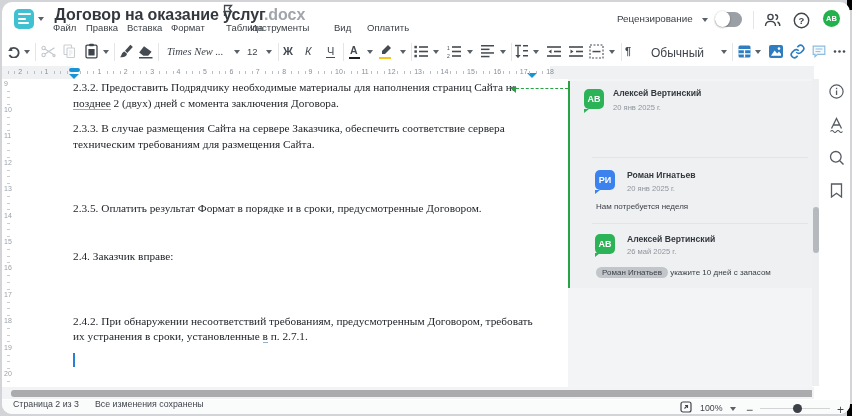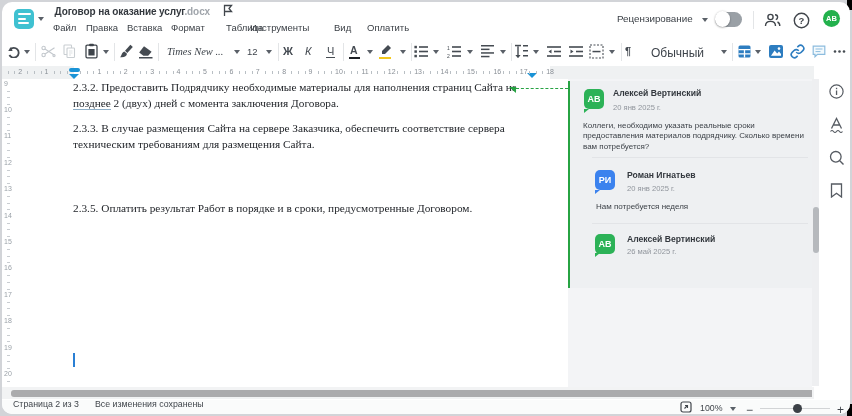--- a/index.html
+++ b/index.html
@@ -4,21 +4,21 @@
 *{margin:0;padding:0;box-sizing:border-box}
 html,body{width:852px;height:416px;overflow:hidden}
 body{background:#d2d4d8;font-family:"Liberation Sans",sans-serif;position:relative}
 .abs{position:absolute}
 #win{position:absolute;left:2px;top:2px;width:848px;height:412px;background:#fff;border-radius:10px;overflow:hidden}
 .corner{position:absolute;width:5px;height:10px;background:#000}
 
 #logo{left:12px;top:7px;width:20px;height:20px;border-radius:5px;background:#3fc1d1}
 #logo i{position:absolute;left:4px;background:#fff;height:2px;border-radius:1px}
 .menu{top:19.5px;font-size:9.5px;color:#3c4147}
-#title{left:52.5px;top:3.5px;font-size:10px;letter-spacing:-0.1px;font-weight:bold;color:#33383e}
+#title{left:52.5px;top:3.5px;font-size:16px;letter-spacing:-0.1px;font-weight:bold;color:#33383e}
 #title span{color:#a0a5ab;font-weight:bold}
 .caret{width:0;height:0;border-left:3.5px solid transparent;border-right:3.5px solid transparent;border-top:4px solid #5a6068}
 .vdiv{width:1px;background:#e3e5e7}
 
 #hruler{left:0;top:63.5px;width:812px;height:13px;background:#eff1f2;font-size:7px;color:#898f96}
 #hruler .act{position:absolute;left:71.5px;top:0;width:476px;height:13px;background:#fff}
 .rnum{position:absolute;top:2.5px}
 .rtick{position:absolute;top:5px;width:1px;height:3px;background:#b9bfc4}
 #vruler{left:0;top:77px;width:13px;height:307px;background:#fff;font-size:7px;color:#9aa1a8}
 
@@ -367,41 +367,43 @@
 <div style="position:absolute;left:5px;top:255.8px;width:3px;height:1px;background:#c9cdd1"></div>
 <div style="position:absolute;left:5px;top:262.4px;width:3px;height:1px;background:#c9cdd1"></div>
 <div style="position:absolute;left:5px;top:275.6px;width:3px;height:1px;background:#c9cdd1"></div>
 <div style="position:absolute;left:5px;top:282.2px;width:3px;height:1px;background:#c9cdd1"></div>
 <div style="position:absolute;left:5px;top:288.8px;width:3px;height:1px;background:#c9cdd1"></div>
 <div style="position:absolute;left:5px;top:302.0px;width:3px;height:1px;background:#c9cdd1"></div>
 </div>
 
   <div class="abs doc" style="top:78px">2.3.2. Предоставить Подрядчику необходимые материалы для наполнения страниц Сайта не<br><span style="border-bottom:1px solid #8fb0c9">позднее</span> 2 (двух) дней с момента заключения Договора.</div>
   <div class="abs doc" style="top:119px">2.3.3. В случае размещения Сайта на сервере Заказчика, обеспечить соответствие сервера<br>техническим требованиям для размещения Сайта.</div>
-  <div class="abs doc" style="top:199px">2.3.5. Оплатить результат Работ в порядке и в сроки, предусмотренные Договором.</div>
+  <div class="abs doc" style="top:199px">2.3.5. Оплатить результат Формат в порядке и в сроки, предусмотренные Договором.</div>
+  <div class="abs doc" style="top:247px">2.4. Заказчик вправе:</div>
+  <div class="abs doc" style="top:311.5px">2.4.2. При обнаружении несоответствий требованиям, предусмотренным Договором, требовать<br>их устранения в сроки, установленные <span style="border-bottom:1px solid #8fb0c9">в</span> п. 2.7.1.</div>
   <div class="abs" style="left:71px;top:351px;width:1.5px;height:14px;background:#2a7fd4"></div>
 
   <div class="abs" style="left:514px;top:85.5px;width:52px;border-top:1.6px dashed #27a343"></div>
   <div class="abs" style="left:507px;top:84.5px;width:0;height:0;border-top:6px solid #27a343;border-left:7px solid transparent"></div>
 
   <div class="abs" id="panel">
     <div id="card" style="top:1.5px">
       <div class="av" style="left:14px;top:8.5px;background:#2cb257;--tc:#2cb257">АВ</div>
       <div class="abs cname" style="left:43px;top:7px">Алексей Вертинский</div>
       <div class="abs cdate" style="left:43px;top:22px">20 янв 2025 г.</div>
-      <div class="abs cbody" style="left:13px;top:40px">Коллеги, необходимо указать реальные сроки<br>предоставления материалов подрядчику. Сколько времени<br>вам потребуется?</div>
       <div class="hr" style="top:76.5px"></div>
       <div class="av" style="left:25px;top:89.5px;background:#3b82ee;--tc:#3b82ee">РИ</div>
       <div class="abs cname" style="left:57px;top:89.5px">Роман Игнатьев</div>
       <div class="abs cdate" style="left:57px;top:103px">20 янв 2025 г.</div>
       <div class="abs cbody" style="left:26px;top:121px">Нам потребуется неделя</div>
       <div class="hr" style="top:142.5px"></div>
       <div class="av" style="left:25px;top:153px;background:#2cb257;--tc:#2cb257">АВ</div>
       <div class="abs cname" style="left:57px;top:153.5px">Алексей Вертинский</div>
       <div class="abs cdate" style="left:57px;top:166.5px">26 май 2025 г.</div>
+      <div class="abs cbody" style="left:26px;top:187px"><span style="background:#c2c6cb;border-radius:7px;padding:1px 6px;color:#3c4147">Роман Игнатьев</span> укажите 10 дней с запасом</div>
     </div>
   </div>
 
   <div class="abs" style="left:810px;top:77px;width:7px;height:307px;background:#eeeff1"></div>
   <div class="abs" style="left:810.5px;top:204.5px;width:6px;height:46px;background:#b6b9bd;border-radius:3px"></div>
 
   <div id="sidebar" class="abs" style="left:817px;top:77px;width:31px;height:307px;background:#fff">
 <svg style="position:absolute;left:10px;top:5px" width="15" height="15" viewBox="0 0 15 15">
         <circle cx="7.5" cy="7.5" r="6.6" fill="none" stroke="#565b62" stroke-width="1.2"></circle>
         <rect x="6.9" y="6.5" width="1.3" height="4.5" fill="#565b62"></rect>

